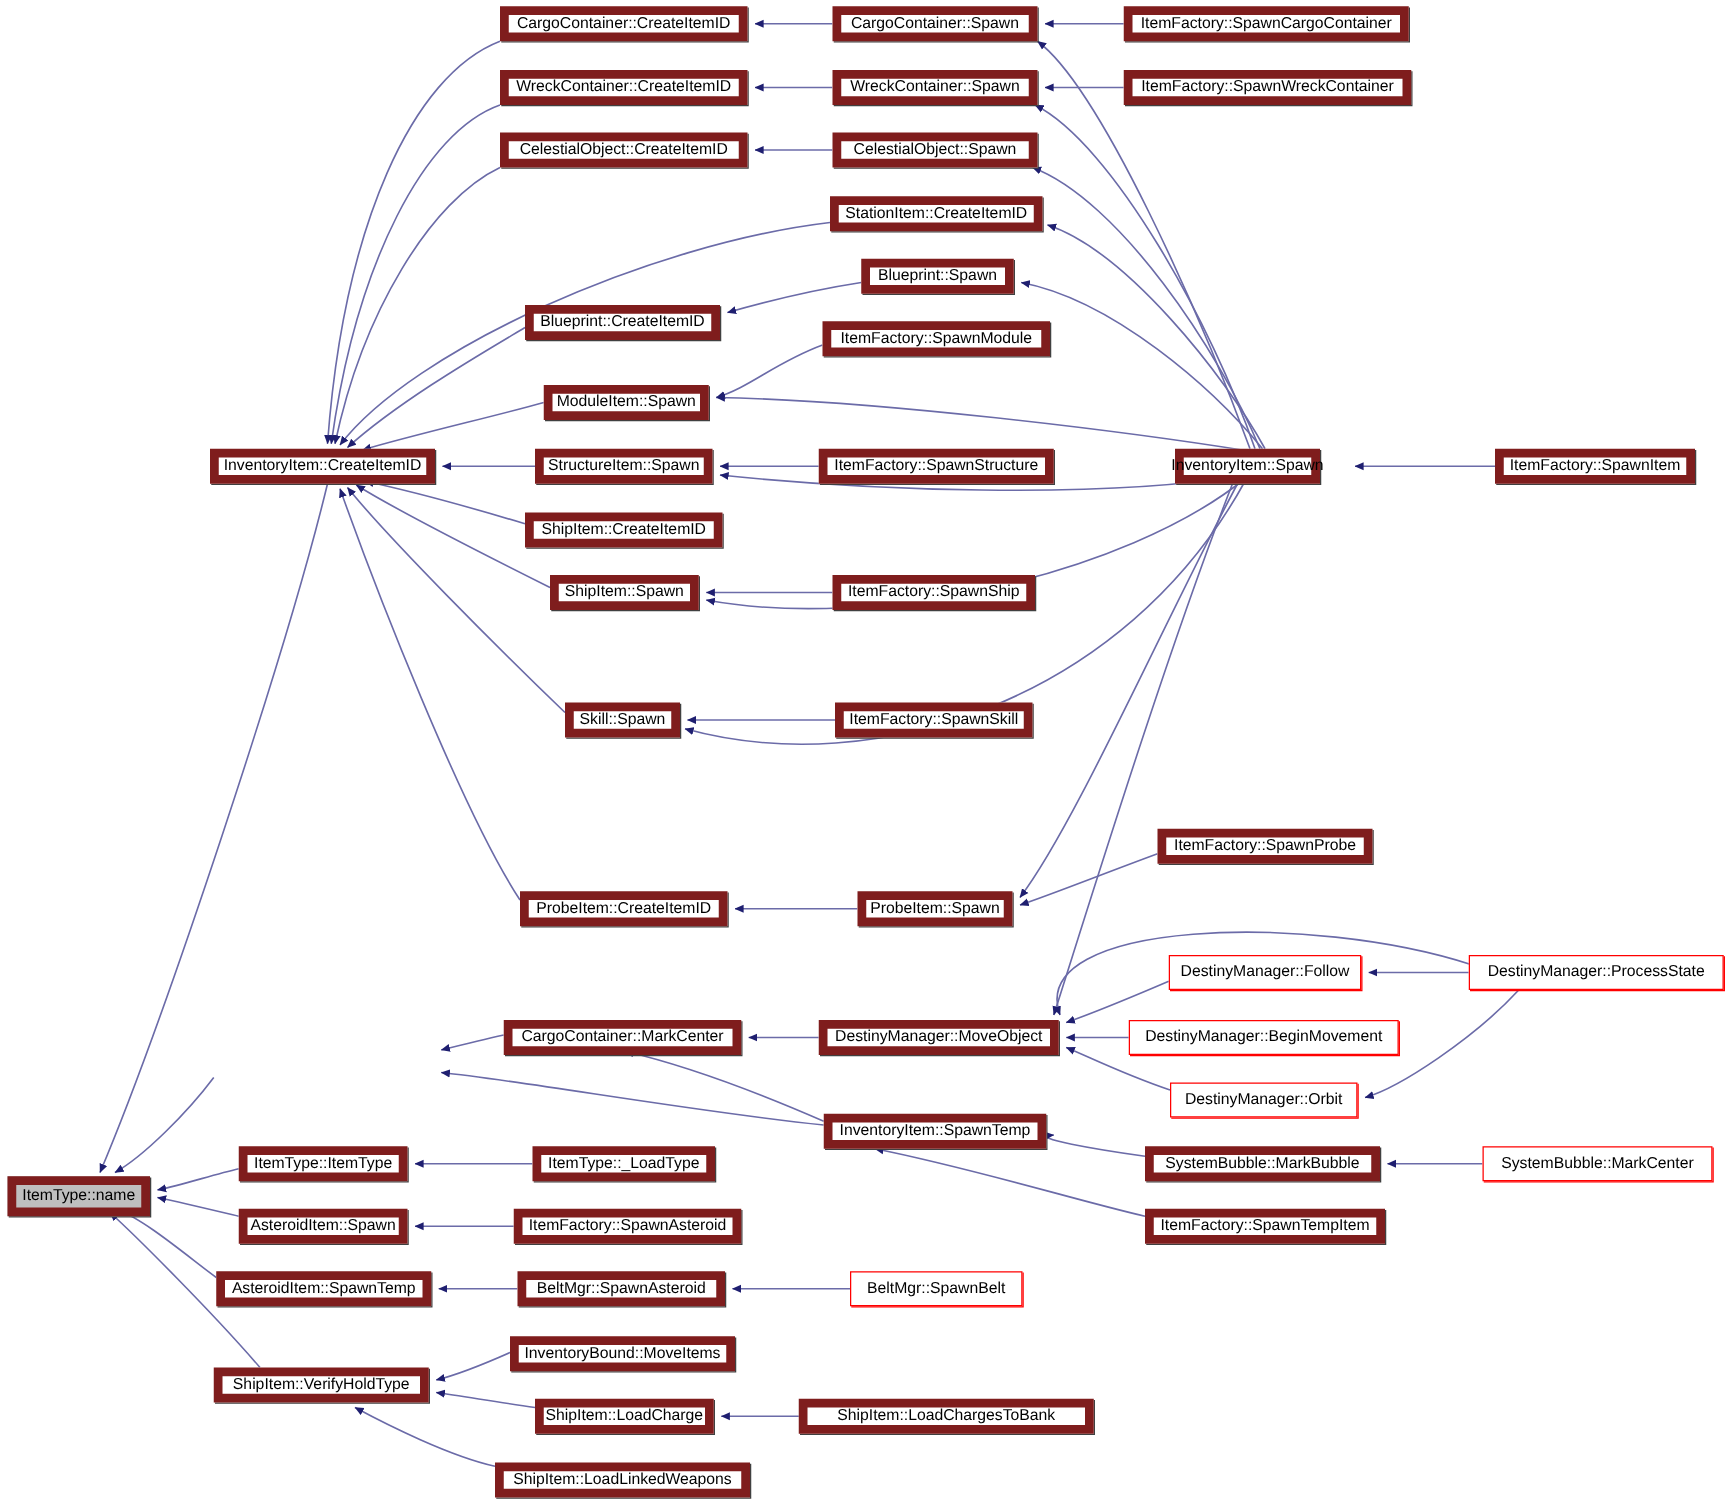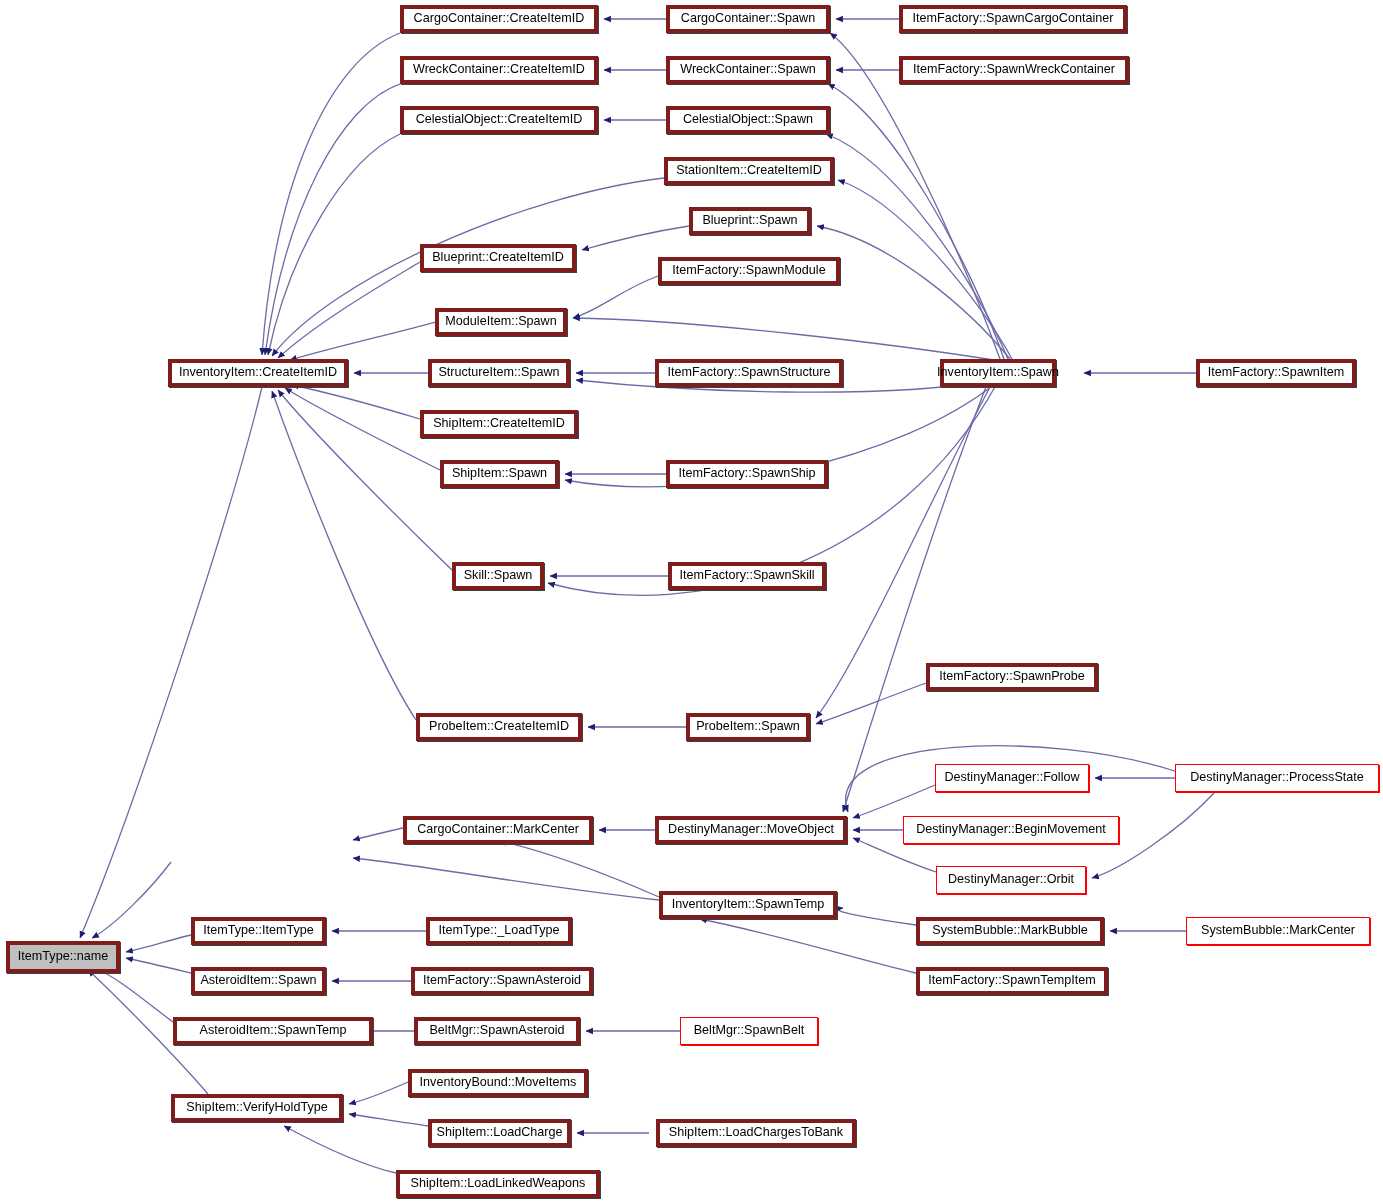--- a/index.html
+++ b/index.html
@@ -1,19 +1,19 @@
 <!DOCTYPE html>
 <html><head>
 <meta charset="utf-8">
 <style>
   html,body{margin:0;padding:0;background:#ffffff;}
   body{font-family:"Liberation Sans", sans-serif;}
   #stage{position:relative;width:1383px;height:1203px;background:#ffffff;overflow:hidden;}
   #edges{position:absolute;left:0;top:0;width:1383px;height:1203px;}
-  .node{position:absolute;box-sizing:border-box;background:#ffffff;border:4px solid #7f1d1d;
+  .node{position:absolute;box-sizing:border-box;background:#ffffff;border:7px solid #7f1d1d;
         display:flex;align-items:center;justify-content:center;text-align:center;
         font-size:12.6px;color:#000000;line-height:1.08;white-space:pre;
         box-shadow:1px 1px 0 0 #404040;}
   .node.red{border:1px solid #ff0000;box-shadow:1px 1px 0 0 #ff0000;}
   .node.cur{background:#bfbfbf;}
   .node span{pointer-events:none;}
 </style>
 </head>
 <body>
 
@@ -123,21 +123,21 @@
     <div class="node red" style="left: 936px; top: 866px; width: 150px; height: 28px;"><span>DestinyManager::Orbit</span></div>
     <div class="node" style="left: 659px; top: 891px; width: 178px; height: 28px;"><span>InventoryItem::SpawnTemp</span></div>
     <div class="node" style="left: 191px; top: 917px; width: 135px; height: 28px;"><span>ItemType::ItemType</span></div>
     <div class="node" style="left: 426px; top: 917px; width: 146px; height: 28px;"><span>ItemType::_LoadType</span></div>
     <div class="node" style="left: 916px; top: 917px; width: 188px; height: 28px;"><span>SystemBubble::MarkBubble</span></div>
     <div class="node red" style="left: 1186px; top: 917px; width: 184px; height: 28px;"><span>SystemBubble::MarkCenter</span></div>
     <div class="node cur" style="left: 6px; top: 941px; width: 114px; height: 32px;"><span>ItemType::name</span></div>
     <div class="node" style="left: 191px; top: 967px; width: 135px; height: 28px;"><span>AsteroidItem::Spawn</span></div>
     <div class="node" style="left: 411px; top: 967px; width: 182px; height: 28px;"><span>ItemFactory::SpawnAsteroid</span></div>
     <div class="node" style="left: 916px; top: 967px; width: 192px; height: 28px;"><span>ItemFactory::SpawnTempItem</span></div>
-    <div class="node" style="left: 173px; top: 1017px; width: 200px; height: 28px;"><span>AsteroidItem::SpawnTemp</span></div>
+    <div class="node" style="left: 173px; top: 1017px; width: 172px; height: 28px;"><span>AsteroidItem::SpawnTemp</span></div>
     <div class="node" style="left: 414px; top: 1017px; width: 166px; height: 28px;"><span>BeltMgr::SpawnAsteroid</span></div>
     <div class="node red" style="left: 680px; top: 1017px; width: 138px; height: 28px;"><span>BeltMgr::SpawnBelt</span></div>
     <div class="node" style="left: 408px; top: 1069px; width: 180px; height: 28px;"><span>InventoryBound::MoveItems</span></div>
     <div class="node" style="left: 171px; top: 1094px; width: 172px; height: 28px;"><span>ShipItem::VerifyHoldType</span></div>
     <div class="node" style="left: 428px; top: 1119px; width: 143px; height: 28px;"><span>ShipItem::LoadCharge</span></div>
-    <div class="node" style="left: 656px; top: 1119px; width: 200px; height: 28px;"><span>ShipItem::LoadChargesToBank</span></div>
+    <div class="node" style="left: 639px; top: 1119px; width: 236px; height: 28px;"><span>ShipItem::LoadChargesToBank</span></div>
     <div class="node" style="left: 396px; top: 1170px; width: 204px; height: 28px;"><span>ShipItem::LoadLinkedWeapons</span></div>
   </div>
 
 </body></html>

